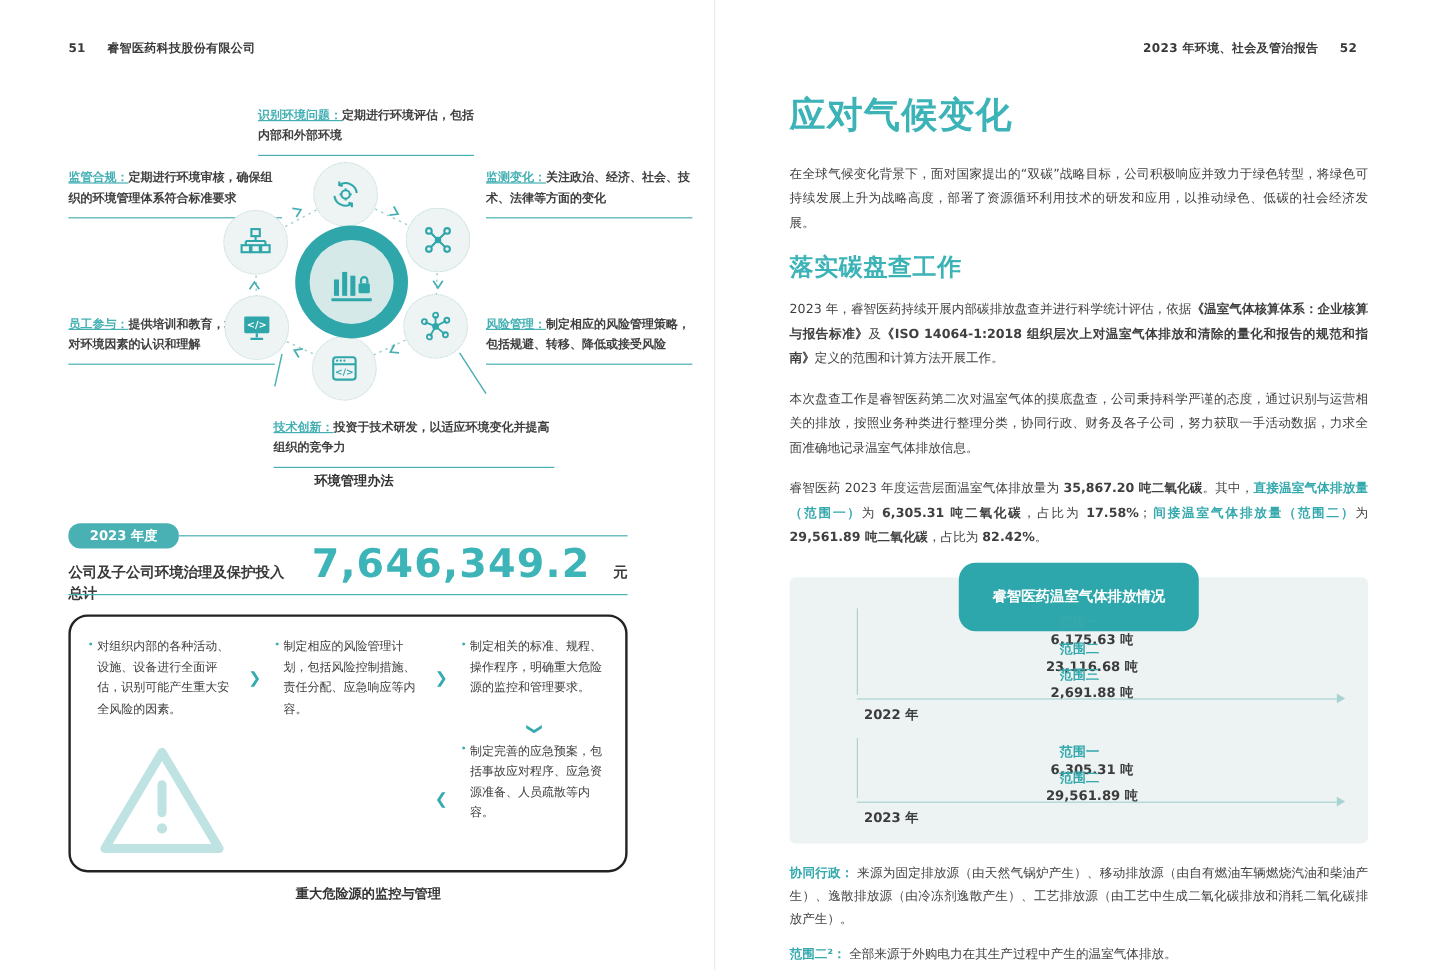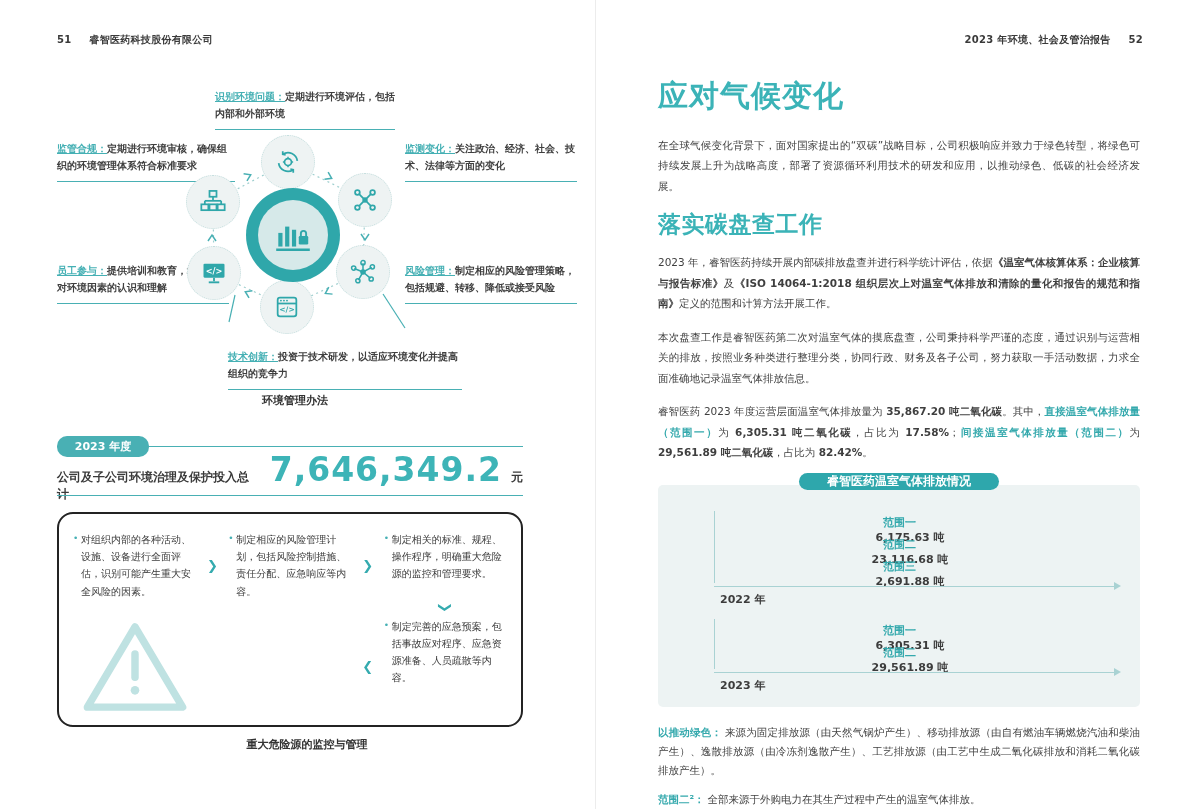--- a/index.html
+++ b/index.html
@@ -32,21 +32,21 @@
        display:flex;align-items:center;justify-content:center;}
   .dcap{position:absolute;left:195px;top:393px;width:200px;text-align:center;
         font-size:11px;font-weight:bold;color:#333;}
 
   
   .badge{position:absolute;left:57px;top:436px;width:92px;height:21px;background:#49b0b4;
          color:#fff;font-size:11px;font-weight:bold;border-radius:10px;
          display:flex;align-items:center;justify-content:center;}
   .badge-line{position:absolute;left:149px;top:446px;width:374px;border-top:1.5px solid #49b0b4;}
   .amount-row{position:absolute;left:57px;top:450px;width:466px;display:flex;
-              align-items:baseline;justify-content:center;gap:9px;}
+              align-items:baseline;justify-content:center;gap:19px;}
   .amount-label{font-size:12px;font-weight:bold;color:#3a3a3a;}
   .amount-num{font-size:33px;font-weight:bold;color:#3db4b7;letter-spacing:1px;}
   .amount-unit{font-size:12px;font-weight:bold;color:#3a3a3a;}
   .amount-rule{position:absolute;left:57px;top:495px;width:466px;border-top:1.5px solid #49b0b4;}
 
   
   .hazard{position:absolute;left:57px;top:512px;width:466px;height:215px;box-sizing:border-box;
           border:2px solid #232323;border-radius:16px;padding:17px 14px 12px;
           display:grid;grid-template-columns:1fr 22px 1fr 22px 1fr;grid-template-rows:auto 18px auto;
           column-gap:5px;}
@@ -54,30 +54,30 @@
   .bullet::before{content:"•";position:absolute;left:0;top:0;color:#45b0b4;font-size:9px;}
   .chev{color:#35abaf;font-weight:bold;font-size:13px;align-self:center;justify-self:center;}
   .chev.down{grid-column:5;grid-row:2;transform:rotate(90deg);align-self:start;}
   .tri-cell{grid-row:3;grid-column:1;display:flex;align-items:center;justify-content:center;}
   .hazard-cap{position:absolute;left:74px;top:737px;width:466px;text-align:center;
               font-size:11px;font-weight:bold;color:#333;}
 
   
   .rp-content{position:absolute;left:63px;top:76px;width:482px;}
   h1.title{font-size:30px;color:#3bb3b7;margin:0 0 18px;font-weight:bold;letter-spacing:1px;}
-  h2.section{font-size:23px;color:#3bb3b7;margin:4px 0 12px;font-weight:bold;letter-spacing:.5px;}
+  h2.section{font-size:20px;color:#3bb3b7;margin:4px 0 12px;font-weight:bold;letter-spacing:.5px;}
   p.body{font-size:10.5px;line-height:1.95;color:#3f3f3f;margin:0 0 13px;text-align:justify;}
   .b{font-weight:bold;}
   .tb{font-weight:bold;color:#35a9ad;}
 
   
   .panel{position:relative;background:#edf3f3;border-radius:5px;padding:30px 0 14px 12px;margin:22px 0 16px;}
   .pill-title{position:absolute;top:-12px;left:50%;transform:translateX(-50%);
               background:#2ea7ac;color:#fff;font-size:12px;font-weight:bold;
-              padding:0 28px;border-radius:14px;white-space:nowrap;}
+              padding:20px 28px;border-radius:14px;white-space:nowrap;}
   .cgroup{position:relative;}
   .cgroup::before{content:"";position:absolute;left:44px;top:-4px;bottom:24px;border-left:1.5px solid #a9d2d3;}
   .crow{display:flex;align-items:center;height:22px;flex-direction:column;}
   .cat{width:44px;flex-shrink:0;color:#35a9ad;font-weight:bold;font-size:11px;}
   .bar{height:15px;border-radius:0 8px 8px 0;}
   .val{margin-left:10px;font-weight:bold;color:#3c3c3c;font-size:11px;white-space:nowrap;}
   .haxis{position:relative;margin-left:44px;width:400px;border-top:1.5px solid #a9d2d3;margin-top:5px;}
   .haxis::after{content:"";position:absolute;right:-7px;top:-4.5px;border-left:7px solid #a9d2d3;
                 border-top:4px solid transparent;border-bottom:4px solid transparent;}
   .year{margin-left:50px;margin-top:5px;font-size:11px;font-weight:bold;color:#3c3c3c;}
@@ -251,21 +251,21 @@
           <circle cx="60" cy="77" r="4.6" fill="#bfe2e2"></circle>
         </svg>
       </div>
       <div class="chev" style="grid-row:3;grid-column:4;">❮</div>
       <div class="bullet" style="grid-row:3;grid-column:5;">制定完善的应急预案，包括事故应对程序、应急资源准备、人员疏散等内容。</div>
     </div>
     <div class="hazard-cap">重大危险源的监控与管理</div>
   </div>
 
   <div class="page" id="page-right">
-    <div class="hdr right" style="right:48px;top:33px;text-align:left;">
+    <div class="hdr right" style="right:60px;top:33px;text-align:left;">
       <span>2023 年环境、社会及管治报告</span>
       <span>52</span>
     </div>
 
     <div class="rp-content">
       <h1 class="title">应对气候变化</h1>
       <p class="body">在全球气候变化背景下，面对国家提出的“双碳”战略目标，公司积极响应并致力于绿色转型，将绿色可持续发展上升为战略高度，部署了资源循环利用技术的研发和应用，以推动绿色、低碳的社会经济发展。</p>
       <h2 class="section">落实碳盘查工作</h2>
       <p class="body"><span>2023 年，睿智医药持续开展内部碳排放盘查并进行科学统计评估，依据</span><span class="b">《温室气体核算体系：企业核算与报告标准》</span><span>及</span><span class="b">《ISO 14064-1:2018 组织层次上对温室气体排放和清除的量化和报告的规范和指南》</span><span>定义的范围和计算方法开展工作。</span></p>
       <p class="body">本次盘查工作是睿智医药第二次对温室气体的摸底盘查，公司秉持科学严谨的态度，通过识别与运营相关的排放，按照业务种类进行整理分类，协同行政、财务及各子公司，努力获取一手活动数据，力求全面准确地记录温室气体排放信息。</p>
@@ -306,21 +306,21 @@
             <span class="cat">范围二</span>
             <div class="bar" style="width: 324px; background: rgb(95, 186, 186);"></div>
             <span class="val">29,561.89 吨</span>
           </div>
           <div class="haxis"></div>
           <div class="year">2023 年</div>
         </div>
       </div>
 
       <div class="note">
-        <span class="nlab">以推动绿色：</span><span>来源为固定排放源（由天然气锅炉产生）、移动排放源（由自有燃油车辆燃烧汽油和柴油产生）、逸散排放源（由冷冻剂逸散产生）、工艺排放源（由工艺中生成二氧化碳排放和消耗二氧化碳排放产生）。</span>
+        <span class="nlab">协同行政：</span><span>来源为固定排放源（由天然气锅炉产生）、移动排放源（由自有燃油车辆燃烧汽油和柴油产生）、逸散排放源（由冷冻剂逸散产生）、工艺排放源（由工艺中生成二氧化碳排放和消耗二氧化碳排放产生）。</span>
       </div>
       <div class="note">
         <span class="nlab">范围二²：</span><span>全部来源于外购电力在其生产过程中产生的温室气体排放。</span>
       </div>
 
     </div>
   </div>
 </div>
 
 </body></html>

